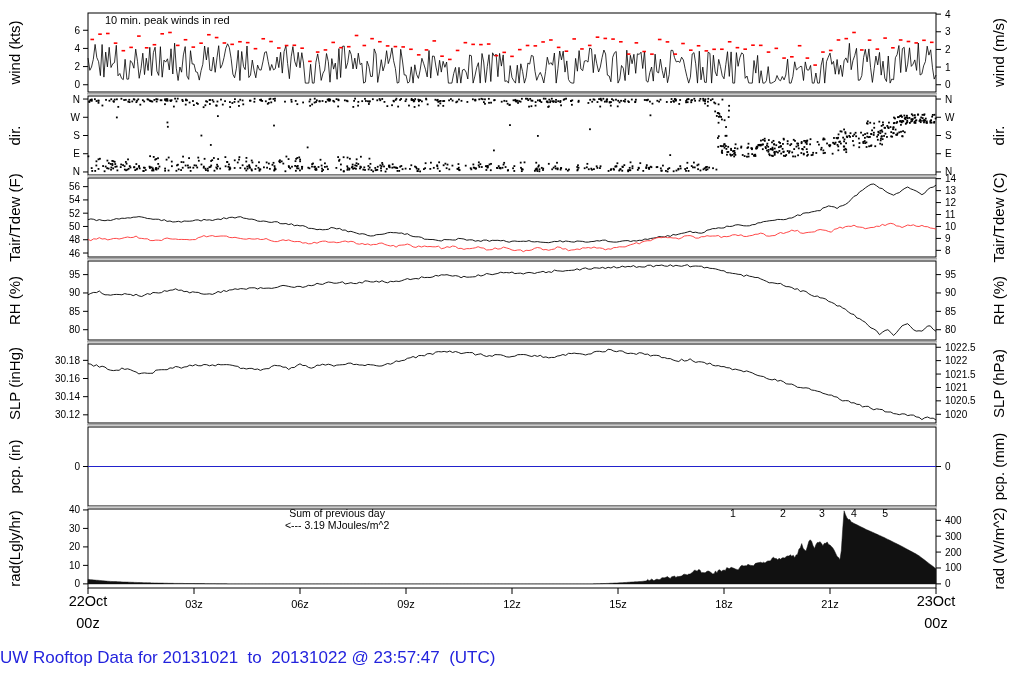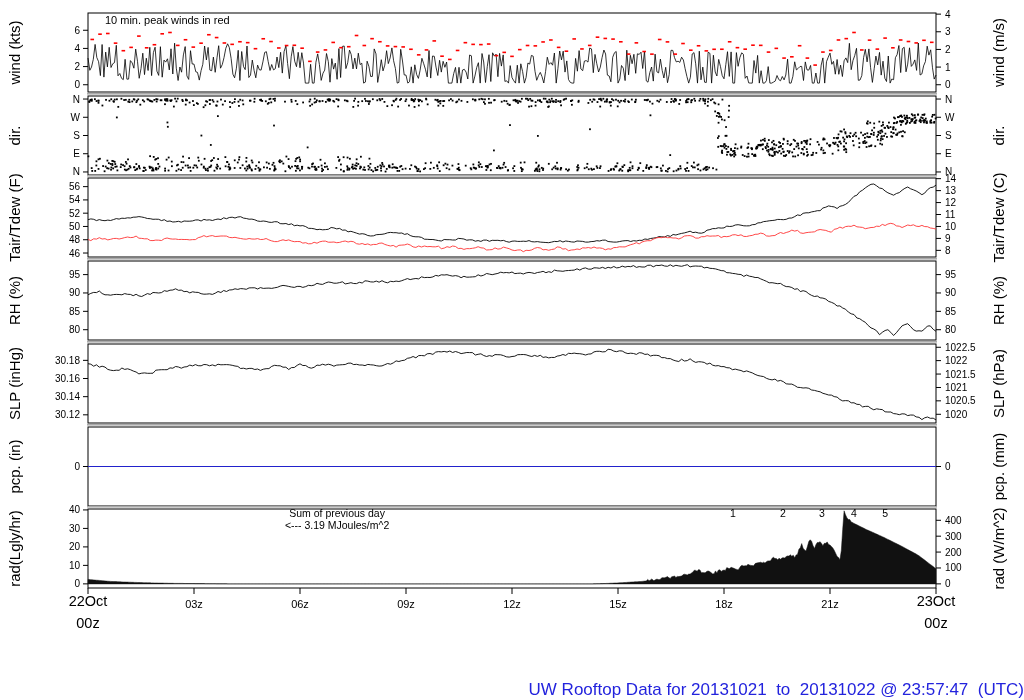--- a/index.html
+++ b/index.html
@@ -1,20 +1,20 @@
 <!DOCTYPE html>
 <html><head>
 <meta charset="utf-8">
 <style>
   html,body{margin:0;padding:0;background:#ffffff;}
   .page{position:relative;width:1024px;height:700px;background:#ffffff;overflow:hidden;
         font-family:"Liberation Sans",sans-serif;}
   #chart-svg{position:absolute;left:0;top:0;}
   #chart-svg text{font-family:"Liberation Sans",sans-serif;fill:#000000;}
-  .chart-title{position:absolute;left:0;top:680px;width:100%;text-align:right;
+  .chart-title{position:absolute;left:0;top:648px;width:100%;text-align:left;
         font-size:17px;white-space:pre;font-family:"Liberation Sans",sans-serif;}
 </style>
 </head>
 <body>
 
 <div class="page">
   <svg id="chart-svg" width="1024" height="700" viewBox="0 0 1024 700">
       <rect x="88" y="13" width="848" height="79" fill="none" stroke="#000000" stroke-width="1"></rect>
       <line x1="83" y1="84.73563218390805" x2="88" y2="84.73563218390805" stroke="#000000" stroke-width="1"></line>
       <text x="80" y="88.23563218390805" font-size="10" text-anchor="end" fill="#000000">0</text>

